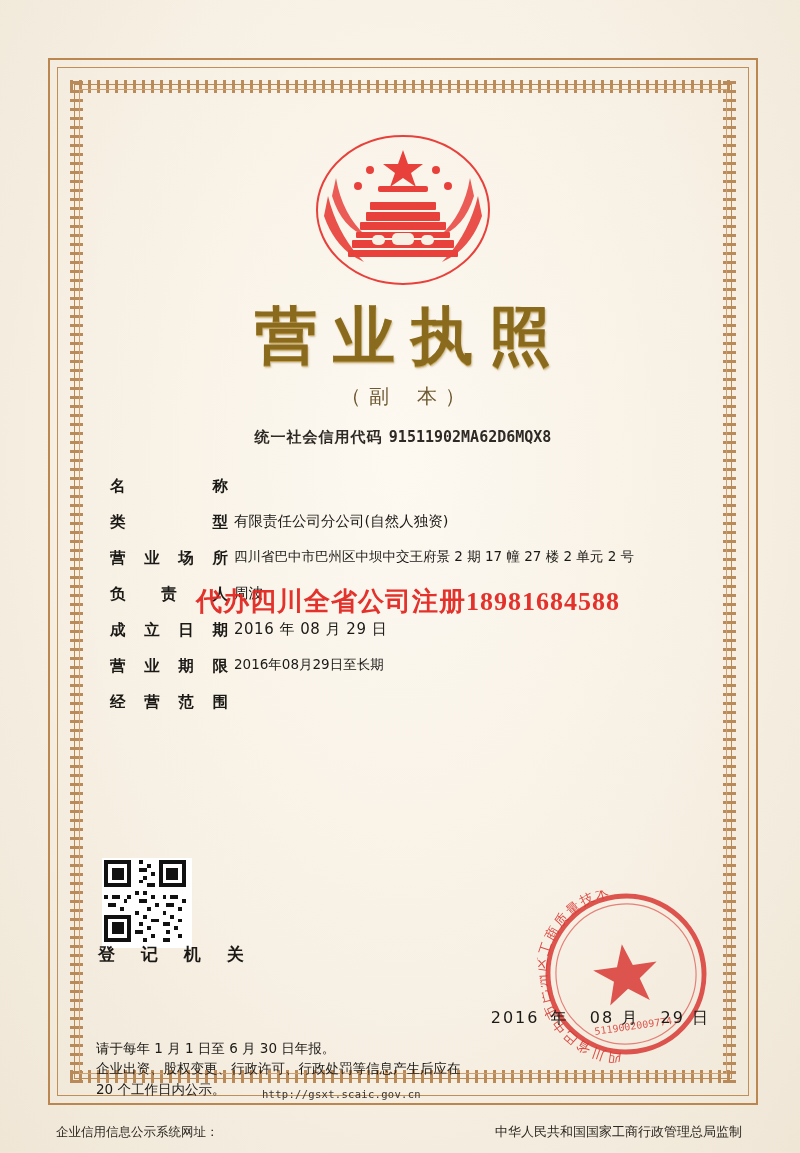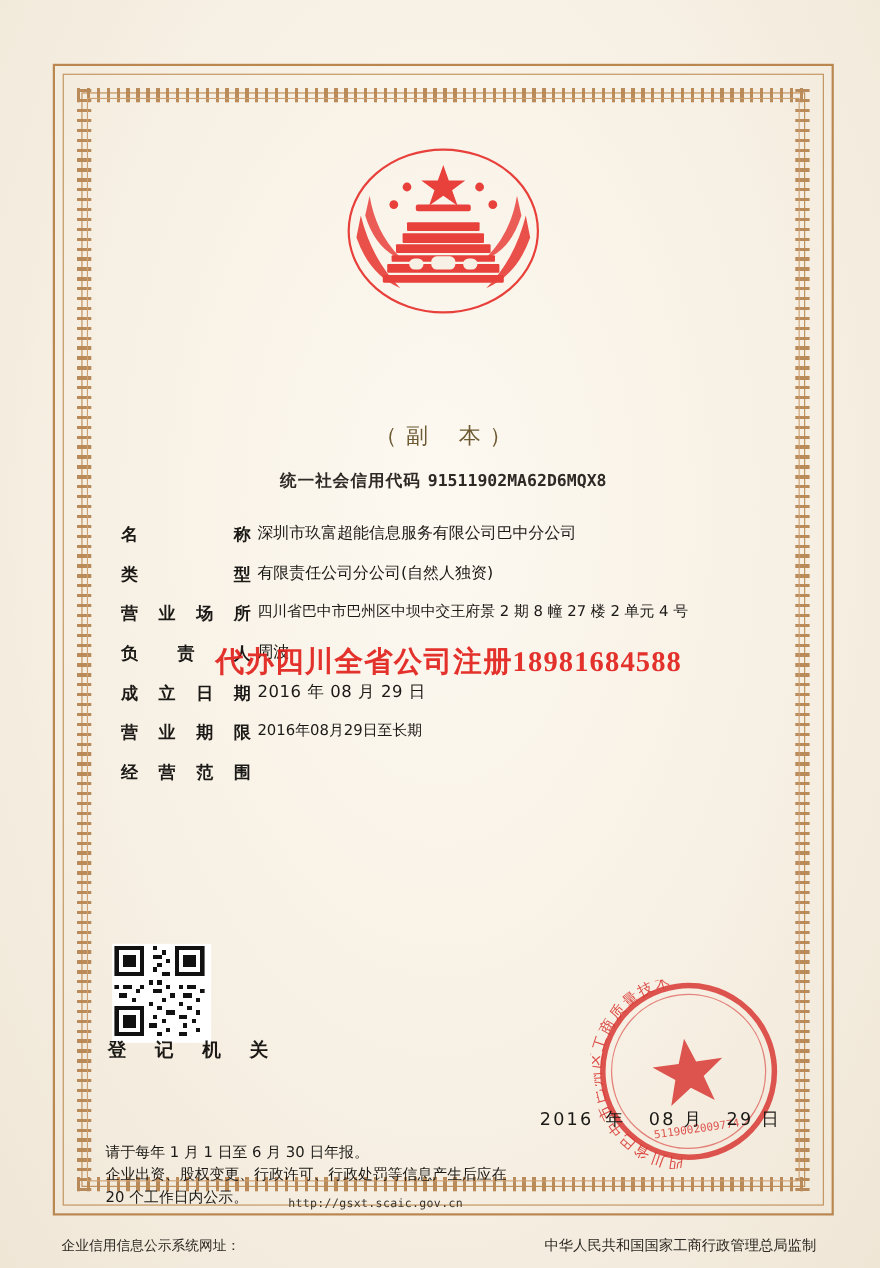--- a/index.html
+++ b/index.html
@@ -235,53 +235,53 @@
           <g fill="#f7f0e4">
             <rect x="84" y="107" width="22" height="12" rx="5"></rect>
             <rect x="64" y="109" width="13" height="10" rx="5"></rect>
             <rect x="113" y="109" width="13" height="10" rx="5"></rect>
           </g>
           <rect x="70" y="60" width="50" height="6" rx="2"></rect>
         </g>
       </svg>
     </div>
 
+    <div class="title">营业执照</div>
     <div class="subtitle">（副  本）</div>
 
     <div class="credit-code">
       <span>统一社会信用代码</span>
       <span class="num">91511902MA62D6MQX8</span>
     </div>
 
     <div class="fields">
 
       <div class="row">
         <div class="lbl">
           <span>名</span>
           <span>称</span>
         </div>
-        <div class="val">深圳市玖富超能信息服务有限公司巴中分公司</div>
       </div>
 
       <div class="row">
         <div class="lbl">
           <span>类</span>
           <span>型</span>
         </div>
         <div class="val">有限责任公司分公司(自然人独资)</div>
       </div>
 
       <div class="row small">
         <div class="lbl">
           <span>营</span>
           <span>业</span>
           <span>场</span>
           <span>所</span>
         </div>
-        <div class="val">四川省巴中市巴州区中坝中交王府景 2 期 8 幢 27 楼 2 单元 4 号</div>
+        <div class="val">四川省巴中市巴州区中坝中交王府景 2 期 17 幢 27 楼 2 单元 2 号</div>
       </div>
 
       <div class="row">
         <div class="lbl">
           <span>负</span>
           <span>责</span>
           <span>人</span>
         </div>
         <div class="val">周波</div>
       </div>

